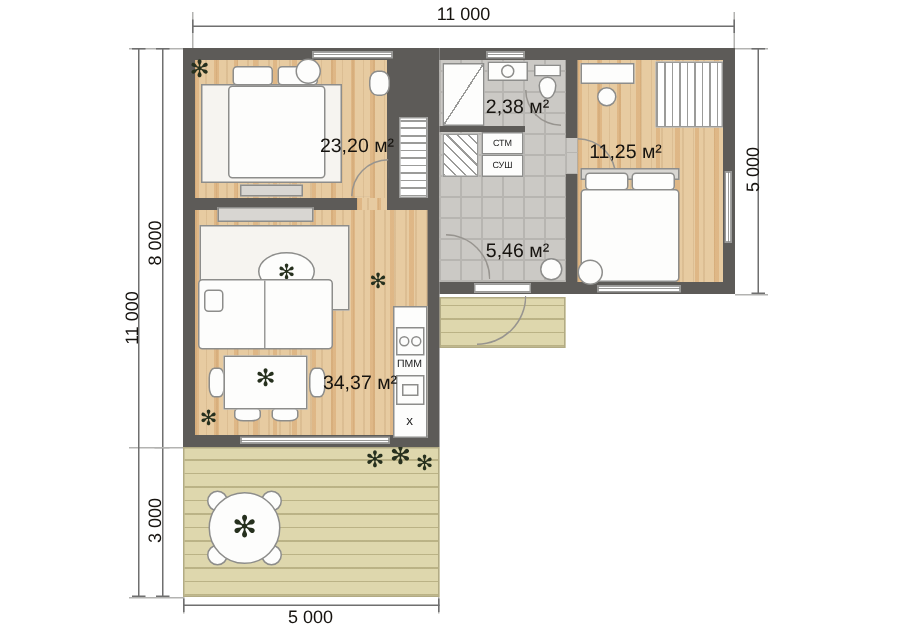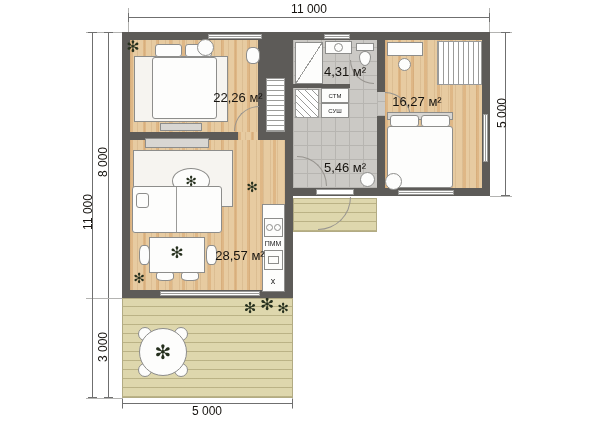--- a/index.html
+++ b/index.html
@@ -174,19 +174,19 @@
 
   <div class="abs furn" style="left:262px;top:204px;width:23px;height:88px;"></div>
   <div class="abs furn" style="left:264px;top:218px;width:19px;height:19px;"></div>
   <div class="abs furn circle" style="left:266px;top:224px;width:7px;height:7px;"></div>
   <div class="abs furn circle" style="left:274px;top:224px;width:7px;height:7px;"></div>
   <div class="small" style="left:273px;top:243px;">ПММ</div>
   <div class="abs furn" style="left:264px;top:250px;width:19px;height:20px;"></div>
   <div class="abs furn" style="left:268px;top:256px;width:11px;height:8px;"></div>
   <div class="small" style="left:273px;top:281px;font-size:9px;">х</div>
 
-  <div class="area-lbl" style="left:238px;top:97px;">22,26 м²</div>
-  <div class="area-lbl" style="left:345px;top:71px;">4,31 м²</div>
-  <div class="area-lbl" style="left:417px;top:101px;">16,27 м²</div>
+  <div class="area-lbl" style="left:238px;top:97px;">23,20 м²</div>
+  <div class="area-lbl" style="left:345px;top:71px;">2,38 м²</div>
+  <div class="area-lbl" style="left:417px;top:101px;">11,25 м²</div>
   <div class="area-lbl" style="left:345px;top:167px;">5,46 м²</div>
-  <div class="area-lbl" style="left:240px;top:255px;">28,57 м²</div>
+  <div class="area-lbl" style="left:240px;top:255px;">34,37 м²</div>
 
 </div>
 
 </body></html>

